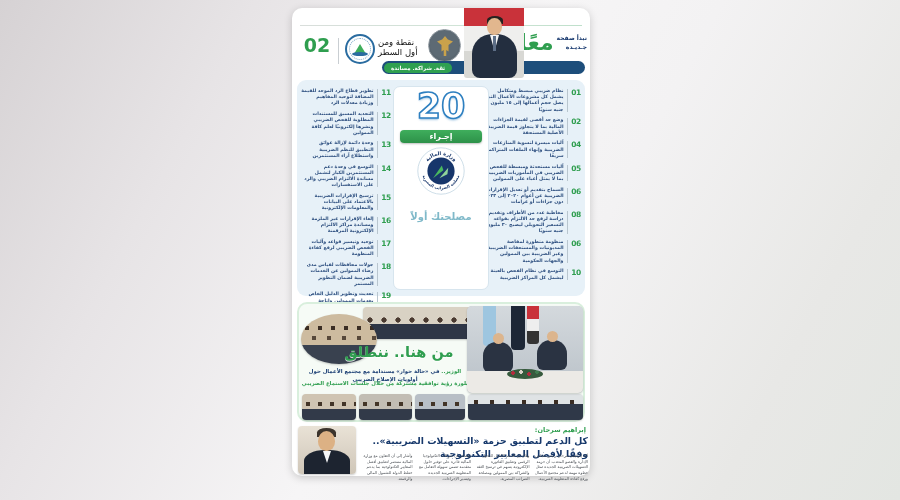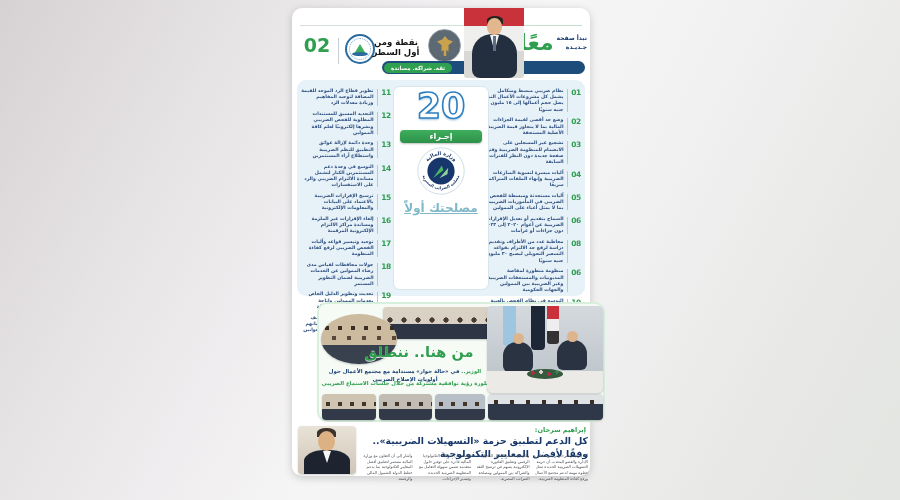--- a/index.html
+++ b/index.html
@@ -12,22 +12,22 @@
   .hdr-line{position:absolute;left:8px;right:8px;top:17px;height:1px;
     background:linear-gradient(to right,#d9dedb,#cfe4d6 60%,#bfe0cb);}
   .pagenum{position:absolute;left:8px;top:26px;width:34px;font-size:19px;font-weight:bold;color:#2f9e4f;text-align:center;}
   .hdr-vdiv{position:absolute;left:46px;top:30px;width:1px;height:26px;background:#c9ced2;}
   .taxlogo{position:absolute;left:53px;top:26px;width:30px;height:30px;border-radius:50%;
     background:#fff;border:2px solid #2a6ca0;box-sizing:border-box;}
   .taxlogo .ring{position:absolute;inset:2px;border:1px dotted #7ba7c6;border-radius:50%;}
   .taxlogo .tri{position:absolute;left:7px;top:8px;width:12px;height:10px;background:#3fae5c;
     clip-path:polygon(0 100%,50% 0,100% 100%);}
   .taxlogo .swoosh{position:absolute;left:5px;top:16px;width:16px;height:4px;border-radius:50%;background:#2a6ca0;}
-  .campaign{position:absolute;left:80px;top:29px;width:48px;direction:rtl;text-align:center;
-    color:#141414;font-weight:bold;font-size:8.5px;line-height:1.2;}
+  .campaign{position:absolute;left:86px;top:29px;width:48px;direction:rtl;text-align:left;
+    color:#141414;font-weight:normal;font-size:8.5px;line-height:1.2;}
   .eagleseal{position:absolute;left:136px;top:21px;width:33px;height:33px;border-radius:50%;
     background:radial-gradient(circle at 50% 45%,#5d6a74 0 60%,#49545d 100%);border:1px solid #8d969d;box-sizing:border-box;}
   .eagleseal .emblem{position:absolute;left:8px;top:6px;width:16px;height:20px;background:#c9a24b;
     clip-path:polygon(50% 0,68% 18%,100% 28%,72% 45%,72% 78%,58% 70%,58% 100%,42% 100%,42% 70%,28% 78%,28% 45%,0 28%,32% 18%);}
   .minister{position:absolute;left:172px;top:0;width:60px;height:70px;z-index:4;overflow:hidden;border-radius:0 0 3px 3px;}
   .minister .flag{position:absolute;inset:0;
     background:linear-gradient(to bottom,#c9323a 0 26%,#efefed 26% 62%,#d8d8d4 62% 100%);}
   .minister .head{position:absolute;left:23px;top:10px;width:15px;height:17px;border-radius:50% 50% 46% 46%;background:#e2b78e;}
   .minister .hair{position:absolute;left:22.5px;top:8px;width:16px;height:8px;border-radius:50% 50% 0 0;background:#26221f;}
   .minister .suit{position:absolute;left:8px;top:26px;width:45px;height:44px;border-radius:45% 45% 8px 8px;background:#232e3f;}
@@ -50,24 +50,24 @@
   .mdiv{flex:0 0 1px;align-self:stretch;background:#b9c6cf;margin:1px 2.5px 1px 3px;}
   .mtext{flex:1;font-size:4.7px;font-weight:600;color:#2b4d7e;line-height:1.32;text-align:right;direction:rtl;}
   .card{position:absolute;left:96px;top:6px;width:96px;height:204px;background:#fff;border-radius:7px;
     border:1px solid #d7e5ee;box-sizing:border-box;text-align:center;}
   .big20{margin-top:2px;font-size:35px;font-weight:bold;color:#fff;
     -webkit-text-stroke:1.6px #2d7fc0;text-shadow:0 1.5px 2px rgba(45,127,192,.4);line-height:1;}
   .badge{display:inline-block;margin-top:-3px;padding:2px 29px;border-radius:4px;
     background:linear-gradient(#3fae5c,#2d9149);color:#fff;font-size:8px;font-weight:bold;box-shadow:0 1px 2px rgba(0,0,0,.25);}
   .card-headline{margin:5px 4px 0 4px;font-size:7px;font-weight:bold;color:#16386b;line-height:1.55;direction:rtl;}
   .etalogo{margin-top:4px;}
-  .tagline{margin-top:2px;font-size:12px;font-weight:bold;color:#7fb9c9;direction:rtl;text-decoration:underline;}
+  .tagline{margin-top:12px;font-size:10px;font-weight:bold;color:#7fb9c9;direction:rtl;}
   
   .gallery{position:absolute;left:5px;top:294px;width:288px;height:120px;background:#f6fbf6;
-    border:2px solid #d9efdd;border-radius:10px;box-sizing:border-box;margin-left:20px;}
+    border:2px solid #d9efdd;border-radius:10px;box-sizing:border-box;}
   .ph{position:absolute;overflow:hidden;border-radius:4px;box-shadow:0 1px 2px rgba(0,0,0,.2);}
   .ph-strip{left:64px;top:3px;width:150px;height:32px;z-index:1;
     background-color:#d9d2c4;
     background-image:radial-gradient(circle 2.6px at 7px 13px,#4a3a30 97%,transparent),
       linear-gradient(to top,#2e3646 0 46%,transparent 46%);
     background-size:14px 100%,100% 100%;background-repeat:repeat-x,no-repeat;}
   .ph-big{left:168px;top:2px;width:116px;height:87px;z-index:2;background:#c6ccd1;border-radius:5px;}
   .ph-big .wall{position:absolute;inset:0;background:linear-gradient(#d4d9dd,#b9c1c8);}
   .ph-big .flag1{position:absolute;left:44px;top:0;width:14px;height:44px;
     background:linear-gradient(to bottom,#1d2736 0 100%);border-radius:0 0 4px 4px;}
@@ -170,25 +170,20 @@
             <span class="mnum">01</span>
             <span class="mdiv"></span>
             <span class="mtext">نظام ضريبي مبسط ومتكامل يشمل كل مشروعات الأعمال التي يصل حجم أعمالها إلى ١٥ مليون جنيه سنويًا</span>
           </div>
           <div class="measure">
             <span class="mnum">02</span>
             <span class="mdiv"></span>
             <span class="mtext">وضع حد أقصى لقيمة الجزاءات المالية بما لا يتجاوز قيمة الضريبة الأصلية المستحقة</span>
           </div>
           <div class="measure">
-            <span class="mnum">03</span>
-            <span class="mdiv"></span>
-            <span class="mtext">تشجيع غير المسجلين على الانضمام للمنظومة الضريبية وفتح صفحة جديدة دون النظر للفترات السابقة</span>
-          </div>
-          <div class="measure">
             <span class="mnum">04</span>
             <span class="mdiv"></span>
             <span class="mtext">آليات ميسرة لتسوية المنازعات الضريبية وإنهاء الملفات المتراكمة سريعًا</span>
           </div>
           <div class="measure">
             <span class="mnum">05</span>
             <span class="mdiv"></span>
             <span class="mtext">آليات مستحدثة ومبسطة للفحص الضريبي في المأموريات الضريبية بما لا يمثل أعباء على الممولين</span>
           </div>
           <div class="measure">

